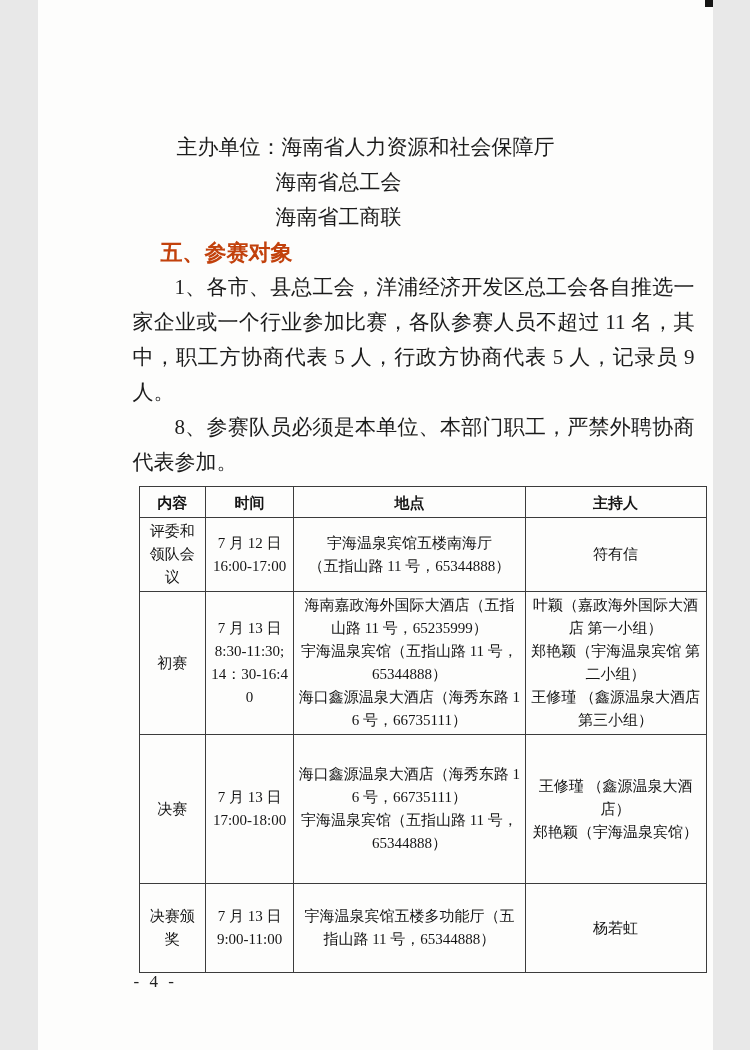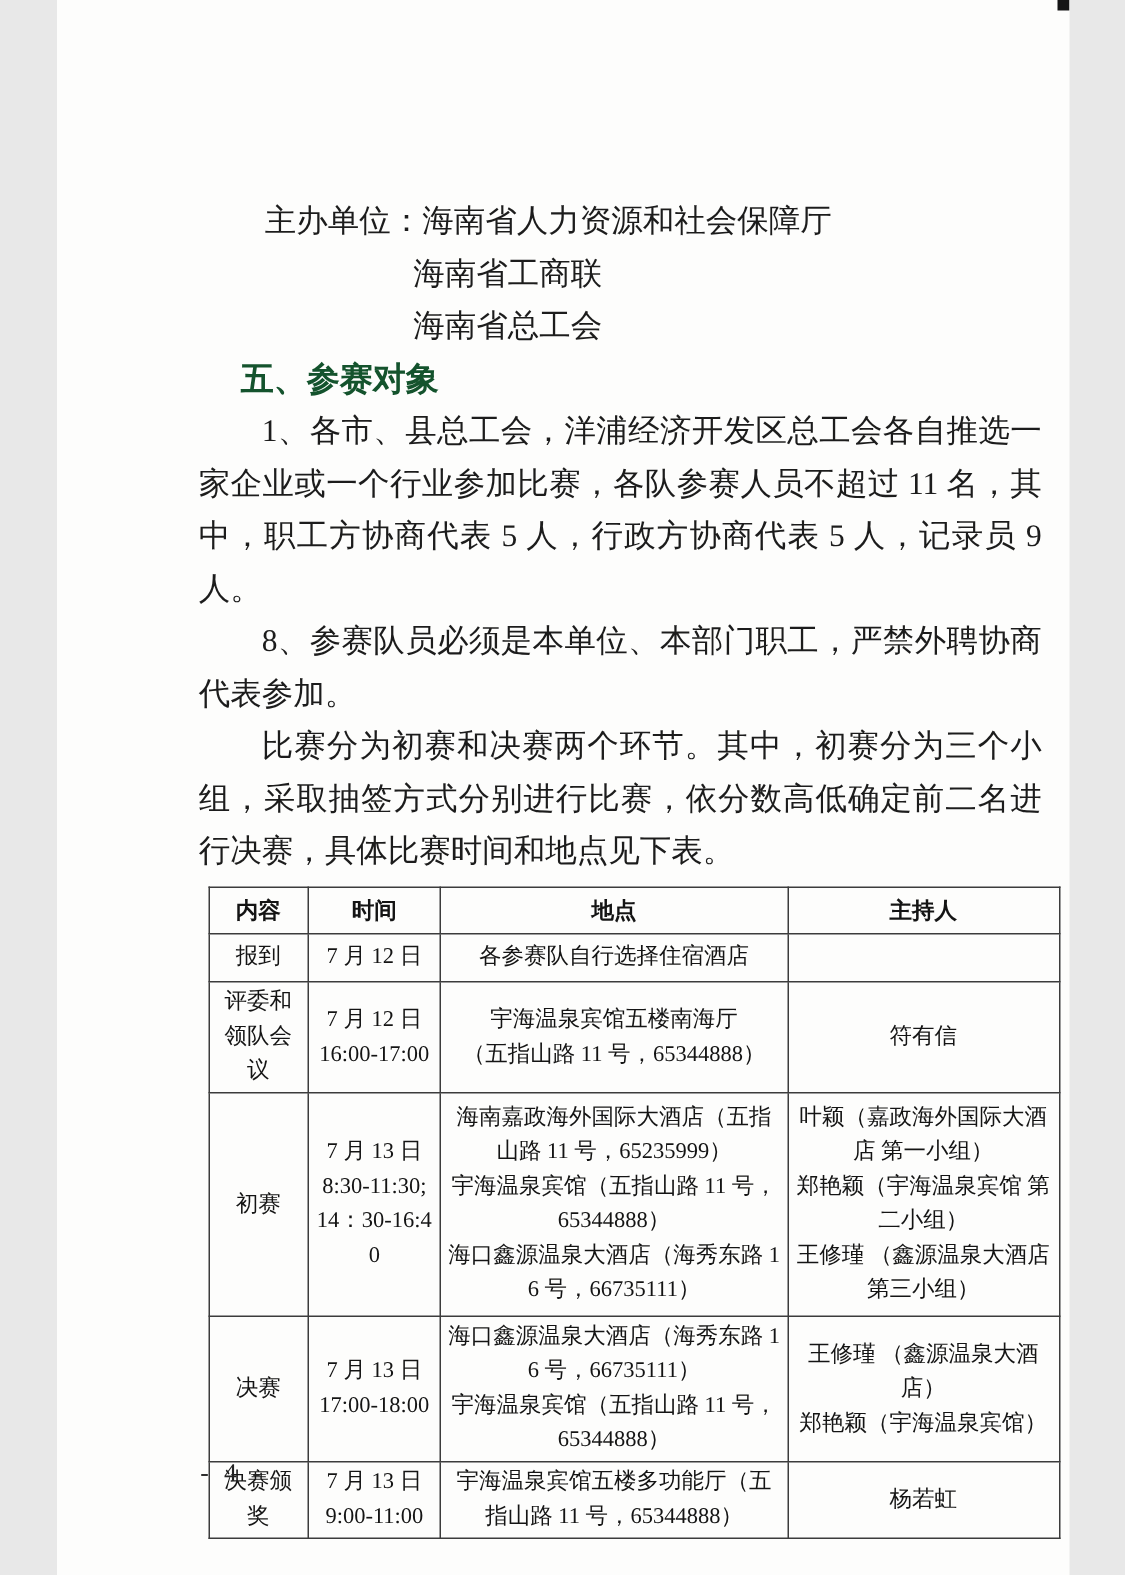--- a/index.html
+++ b/index.html
@@ -20,21 +20,21 @@
     position:absolute; left:95px; top:130px; width:562px;
     font-size:21px; line-height:35px;
   }
   .content p { margin:0; }
   .host-line1 { text-indent:44px; }
   .host-line-cont { padding-left:143px; }
   .heading {
     font-weight:bold;
     font-family:"Liberation Sans","DejaVu Sans",sans-serif;
     font-size:22px;
-    color:#14532d;
+    color:#c2410c;
   }
   .heading-5 { padding-left:28px; }
   .heading-6 { padding-left:42px; }
   .para { text-align:justify; text-indent:2em; }
   table.schedule {
     border-collapse:collapse;
     table-layout:fixed;
     width:568px;
     margin:6px 0 0 6px;
     font-size:15px;
@@ -67,57 +67,44 @@
   }
 </style>
 </head>
 <body>
 
 <div class="page">
   <div class="scan-mark"></div>
 
   <div class="content">
     <p class="host-line1"><span>主办单位：</span><span>海南省人力资源和社会保障厅</span></p>
+    <p class="host-line-cont">海南省总工会</p>
     <p class="host-line-cont">海南省工商联</p>
-    <p class="host-line-cont">海南省总工会</p>
 
     <p class="heading heading-5">五、参赛对象</p>
     <p class="para">1、各市、县总工会，洋浦经济开发区总工会各自推选一家企业或一个行业参加比赛，各队参赛人员不超过 11 名，其中，职工方协商代表 5 人，行政方协商代表 5 人，记录员 9 人。</p>
     <p class="para">8、参赛队员必须是本单位、本部门职工，严禁外聘协商代表参加。</p>
 
-    <p class="para">比赛分为初赛和决赛两个环节。其中，初赛分为三个小组，采取抽签方式分别进行比赛，依分数高低确定前二名进行决赛，具体比赛时间和地点见下表。</p>
 
     <table class="schedule">
       <colgroup>
         <col style="width:66px">
         <col style="width:88px">
         <col style="width:230px">
         <col style="width:180px">
       </colgroup>
       <thead>
         <tr>
           <th>内容</th>
           <th>时间</th>
           <th>地点</th>
           <th>主持人</th>
         </tr>
       </thead>
       <tbody>
-          <tr>
-            <td>
-              <div class="cline">报到</div>
-            </td>
-            <td>
-              <div class="cline">7 月 12 日</div>
-            </td>
-            <td>
-              <div class="cline">各参赛队自行选择住宿酒店</div>
-            </td>
-            <td></td>
-          </tr>
           <tr>
             <td>
               <div class="cline">评委和领队会议</div>
             </td>
             <td>
               <div class="cline">7 月 12 日</div>
               <div class="cline">16:00-17:00</div>
             </td>
             <td>
               <div class="cline">宇海温泉宾馆五楼南海厅</div>

